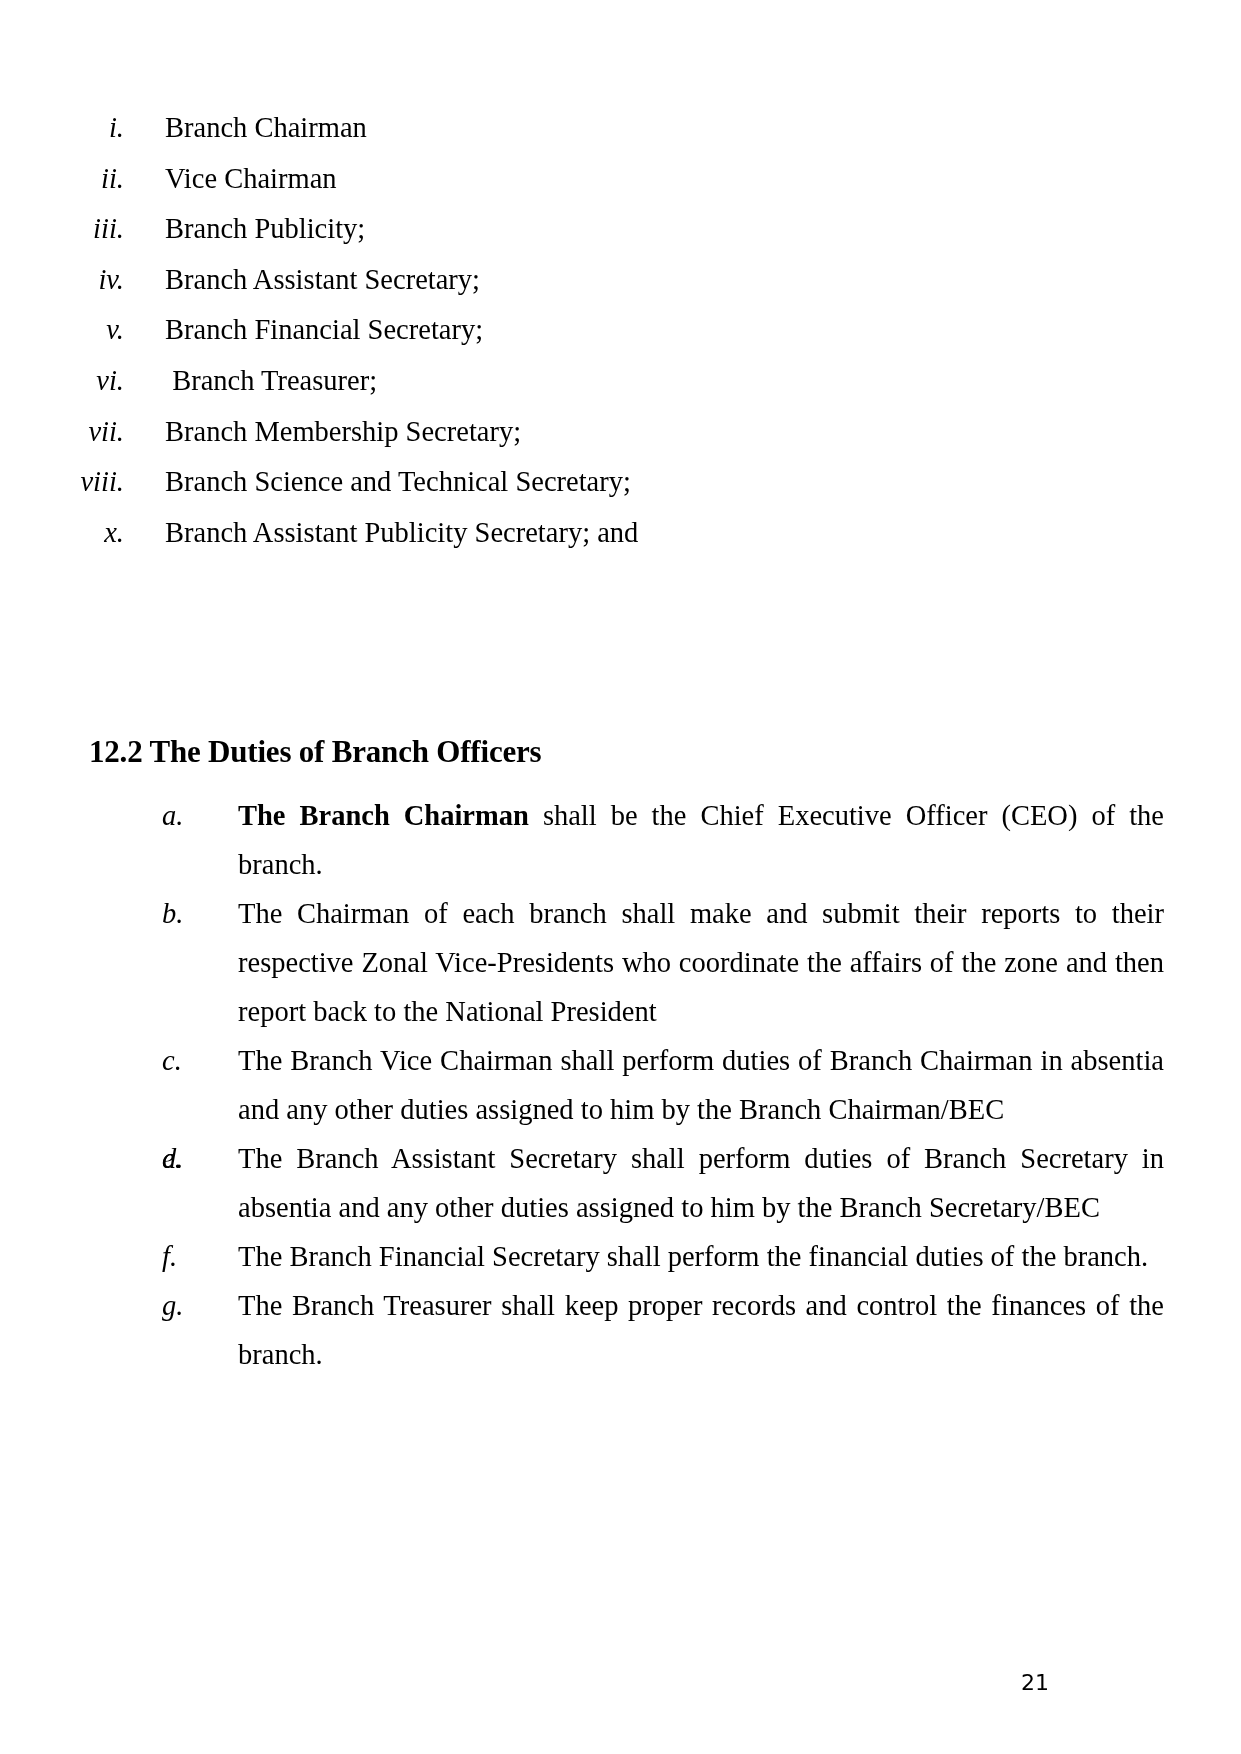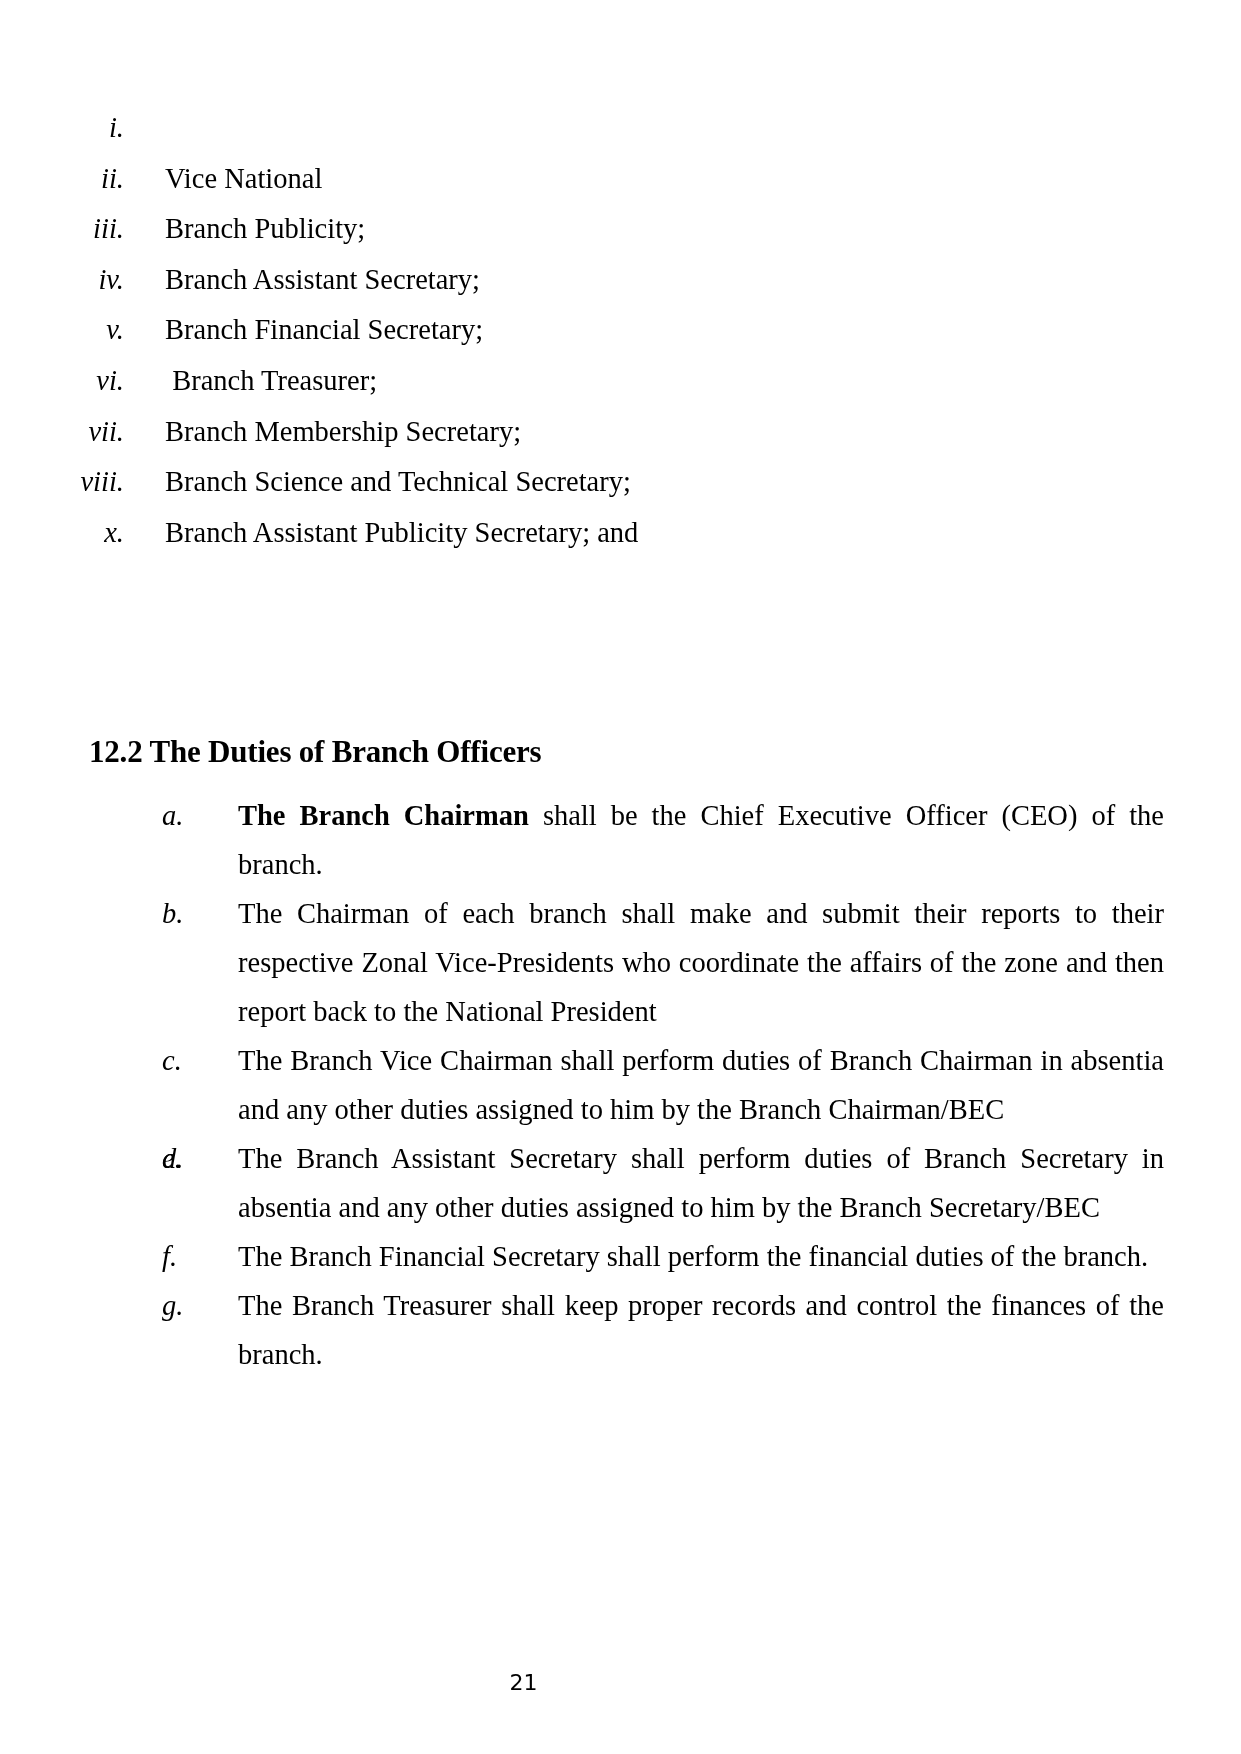--- a/index.html
+++ b/index.html
@@ -94,43 +94,44 @@
     .duty-text b {
       font-weight: bold;
     }
 
     
     .page-number {
       position: absolute;
       left: 0;
       width: 1051px;
       top: 1670px;
-      text-align: center;
+      text-align: right;
       font-family: "DejaVu Sans", "Liberation Sans", sans-serif;
       font-size: 22px;
       line-height: 26px;
       padding-left: 0;
     }
     .page-number span {
       position: relative;
       left: -2px;
     }
   </style>
 </head>
 <body>
 
 <div class="page">
 
   <ol class="officer-list">
     <li class="officer-item">
       <span class="officer-num">i.</span>
+      <span class="officer-text">Branch Chairman</span>
     </li>
     <li class="officer-item">
       <span class="officer-num">ii.</span>
-      <span class="officer-text">Vice National</span>
+      <span class="officer-text">Vice Chairman</span>
     </li>
     <li class="officer-item">
       <span class="officer-num">iii.</span>
       <span class="officer-text">Branch Publicity;</span>
     </li>
     <li class="officer-item">
       <span class="officer-num">iv.</span>
       <span class="officer-text">Branch Assistant Secretary;</span>
     </li>
     <li class="officer-item">

